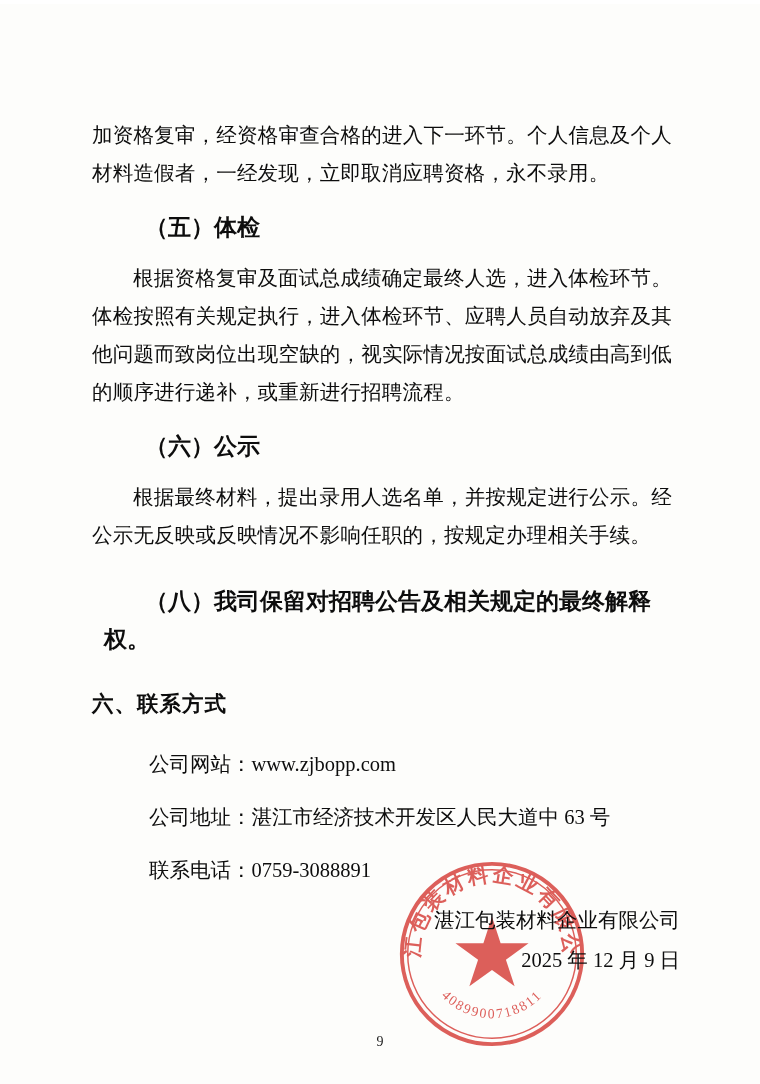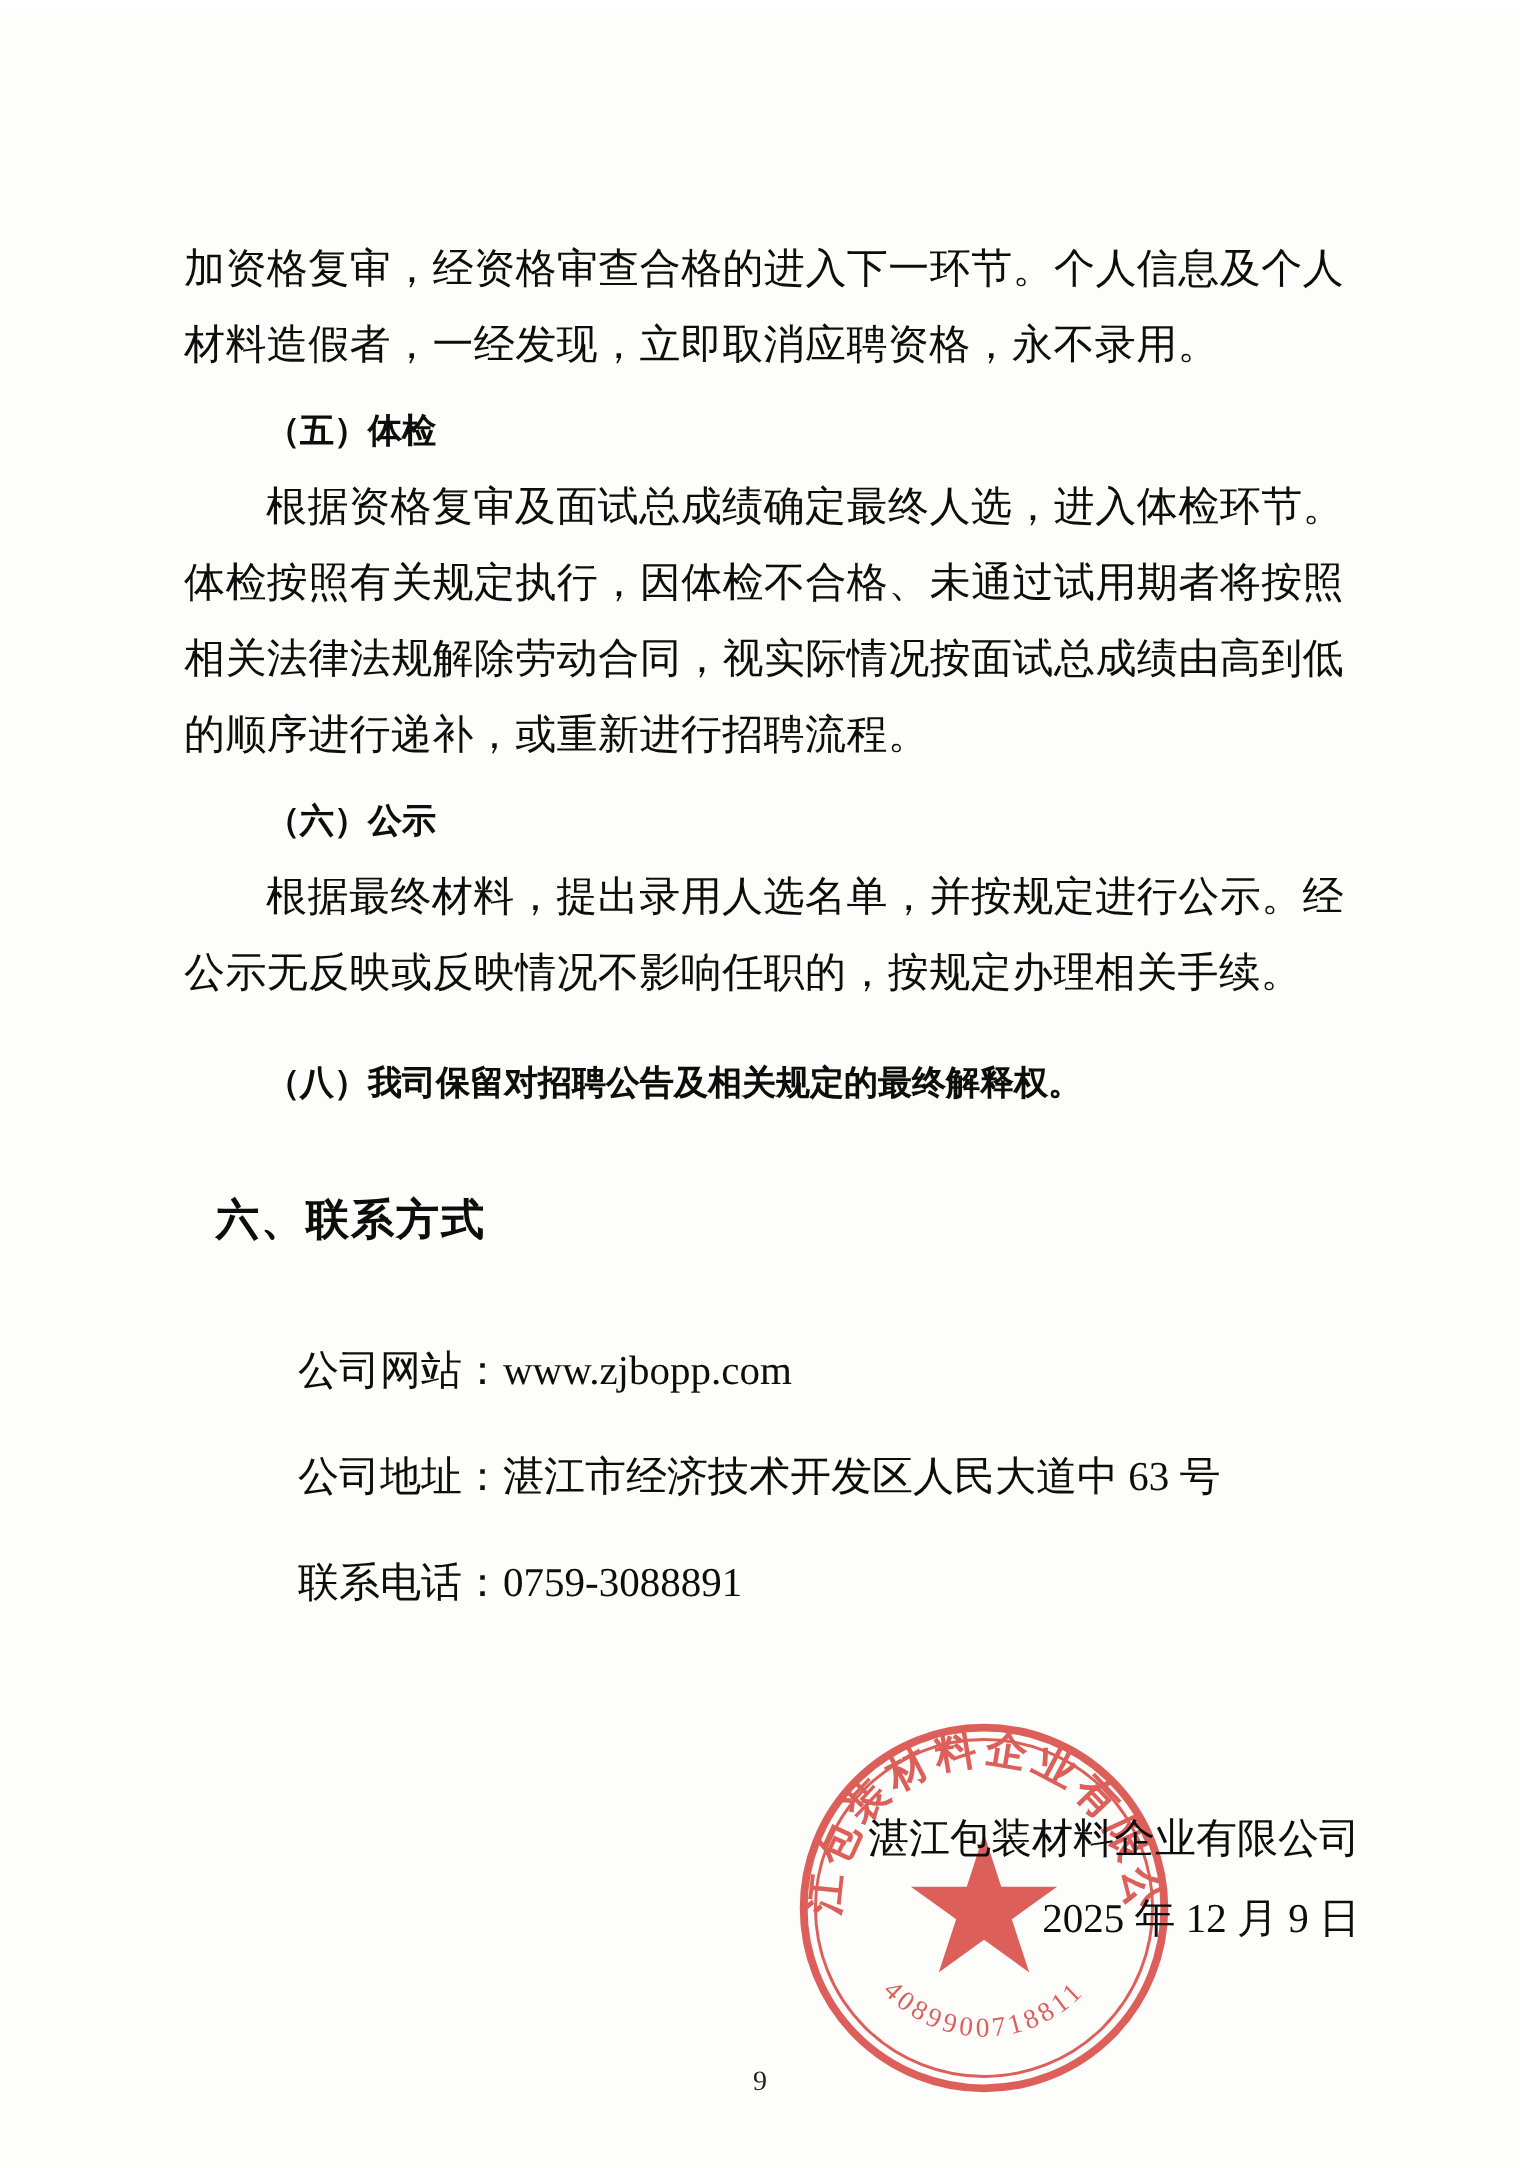--- a/index.html
+++ b/index.html
@@ -35,31 +35,31 @@
     line-height: 38px;
     letter-spacing: 0.2px;
     text-align: justify;
     margin: 0 0 0 0;
     white-space: pre-wrap;
   }
   .indent {
     text-indent: 41px;
   }
   .heading-sub {
-    font-size: 17px;
+    font-size: 23px;
     line-height: 38px;
     text-indent: 41px;
     font-weight: 700;
-    margin: 0;
+    margin: 12px;
   }
   .heading-main {
     font-size: 21.5px;
     line-height: 42px;
     font-weight: 700;
-    margin: 16px;
+    margin: 0;
     letter-spacing: 1px;
   }
   .contact-line {
     font-size: 20.5px;
     line-height: 37px;
     text-indent: 41px;
     margin: 16px;
   }
   .gap-sm { height: 5px; }
   .gap-md { height: 12px; }
@@ -103,21 +103,21 @@
 
 <div class="page">
 
   <div class="content">
 
     <p class="para">加资格复审，经资格审查合格的进入下一环节。个人信息及个人材料造假者，一经发现，立即取消应聘资格，永不录用。</p>
 
     <div class="gap-sm"></div>
     <p class="heading-sub">（五）体检</p>
 
-    <p class="para indent">根据资格复审及面试总成绩确定最终人选，进入体检环节。体检按照有关规定执行，因体检不合格、未通过试用期者将按照相关法律法规解除劳动合同，视实际情况按面试总成绩由高到低的顺序进行递补，或重新进行招聘流程。</p>
+    <p class="para indent">根据资格复审及面试总成绩确定最终人选，进入体检环节。体检按照有关规定执行，进入体检环节、应聘人员自动放弃及其他问题而致岗位出现空缺的，视实际情况按面试总成绩由高到低的顺序进行递补，或重新进行招聘流程。</p>
 
     <div class="gap-sm"></div>
     <p class="heading-sub">（六）公示</p>
 
     <p class="para indent">根据最终材料，提出录用人选名单，并按规定进行公示。经公示无反映或反映情况不影响任职的，按规定办理相关手续。</p>
 
     <div class="gap-sm"></div>
 
 
     <div class="gap-md"></div>

